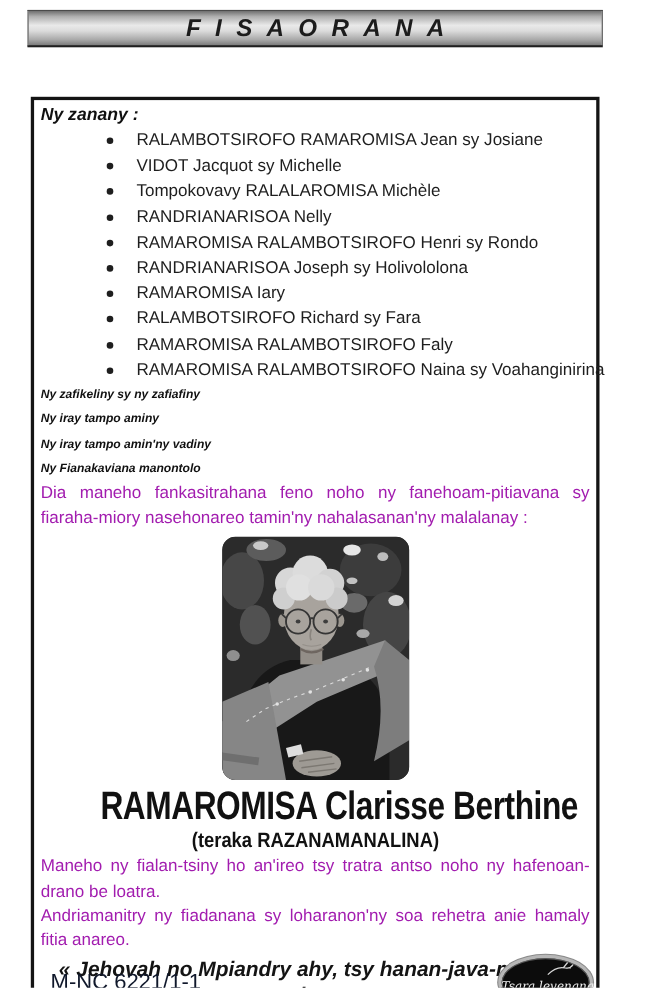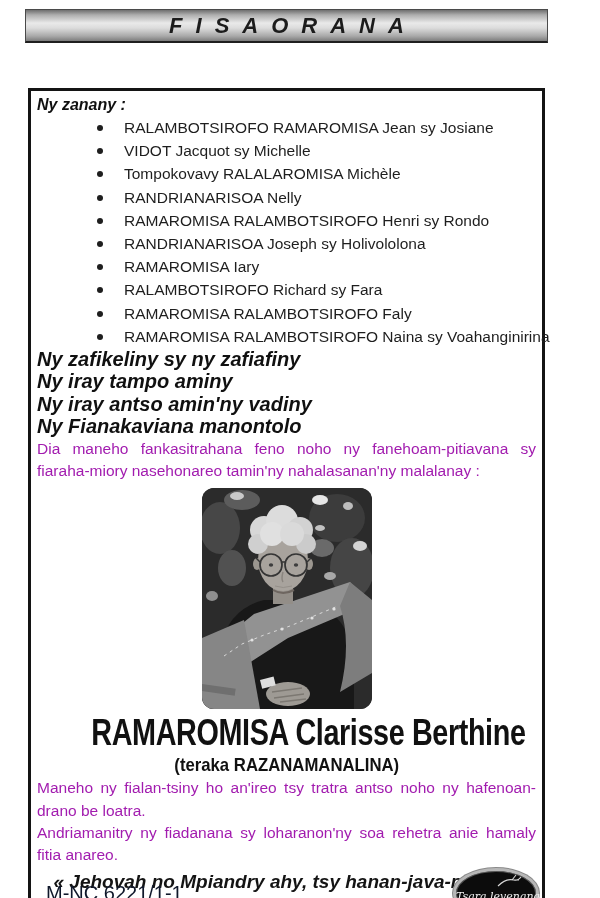--- a/index.html
+++ b/index.html
@@ -23,21 +23,21 @@
     position:absolute;left:28px;top:44px;width:517px;height:836px;box-sizing:border-box;
     border:3px solid #141414;background:#fff;padding:3px 6px 0 6px;margin-top:44px;
   }
 
   .section-heading{font-style:italic;font-weight:bold;font-size:16px;line-height:21px;color:#101010;}
 
   ul.children{list-style:none;margin:1px 0 0 0;padding:0 0 0 58px;}
   ul.children li{position:relative;padding-left:29px;font-size:15.5px;line-height:23.2px;color:#1e1e1e;white-space:nowrap;}
   ul.children li .bullet{position:absolute;left:2px;top:9px;width:6px;height:6px;border-radius:50%;background:#1e1e1e;}
 
-  .family-line{font-style:italic;font-weight:bold;font-size:20px;line-height:22.4px;color:#101010;}
+  .family-line{font-style:italic;font-weight:bold;font-size:11px;line-height:22.4px;color:#101010;}
 
   .para{margin:0;font-size:15.5px;line-height:22.3px;color:#a21caf;text-align:justify;}
 
   .photo-row{text-align:center;height:222px;margin-top:6px;}
   .photo{display:inline-block;width:170px;height:221px;border-radius:12px;overflow:hidden;background:#2b2b2b;}
   .photo svg{display:block;}
 
   .name-row{text-align:center;margin-top:3px;white-space:nowrap;}
   .name-row .nm{display:inline-block;font-weight:bold;font-size:36px;line-height:40px;letter-spacing:-0.5px;
     color:#111;transform:scaleX(0.80);transform-origin:50% 50%;}
@@ -78,21 +78,21 @@
     <li><span class="bullet"></span><span>RAMAROMISA RALAMBOTSIROFO Henri sy Rondo</span></li>
     <li><span class="bullet"></span><span>RANDRIANARISOA Joseph sy Holivololona</span></li>
     <li><span class="bullet"></span><span>RAMAROMISA Iary</span></li>
     <li><span class="bullet"></span><span>RALAMBOTSIROFO Richard sy Fara</span></li>
     <li><span class="bullet"></span><span>RAMAROMISA RALAMBOTSIROFO Faly</span></li>
     <li><span class="bullet"></span><span>RAMAROMISA RALAMBOTSIROFO Naina sy Voahanginirina</span></li>
   </ul>
 
   <div class="family-line">Ny zafikeliny sy ny zafiafiny</div>
   <div class="family-line">Ny iray tampo aminy</div>
-  <div class="family-line">Ny iray antso amin'ny vadiny</div>
+  <div class="family-line">Ny iray tampo amin'ny vadiny</div>
   <div class="family-line">Ny Fianakaviana manontolo</div>
 
   <p class="para">Dia maneho fankasitrahana feno noho ny fanehoam-pitiavana sy fiaraha-miory nasehonareo tamin'ny nahalasanan'ny malalanay :</p>
 
   <div class="photo-row">
     <span class="photo">
       <svg width="170" height="221" viewBox="0 0 170 221" xmlns="http://www.w3.org/2000/svg">
         <rect x="0" y="0" width="170" height="221" fill="#2b2b2b"></rect>
 
         <ellipse cx="18" cy="40" rx="20" ry="26" fill="#474747"></ellipse>

